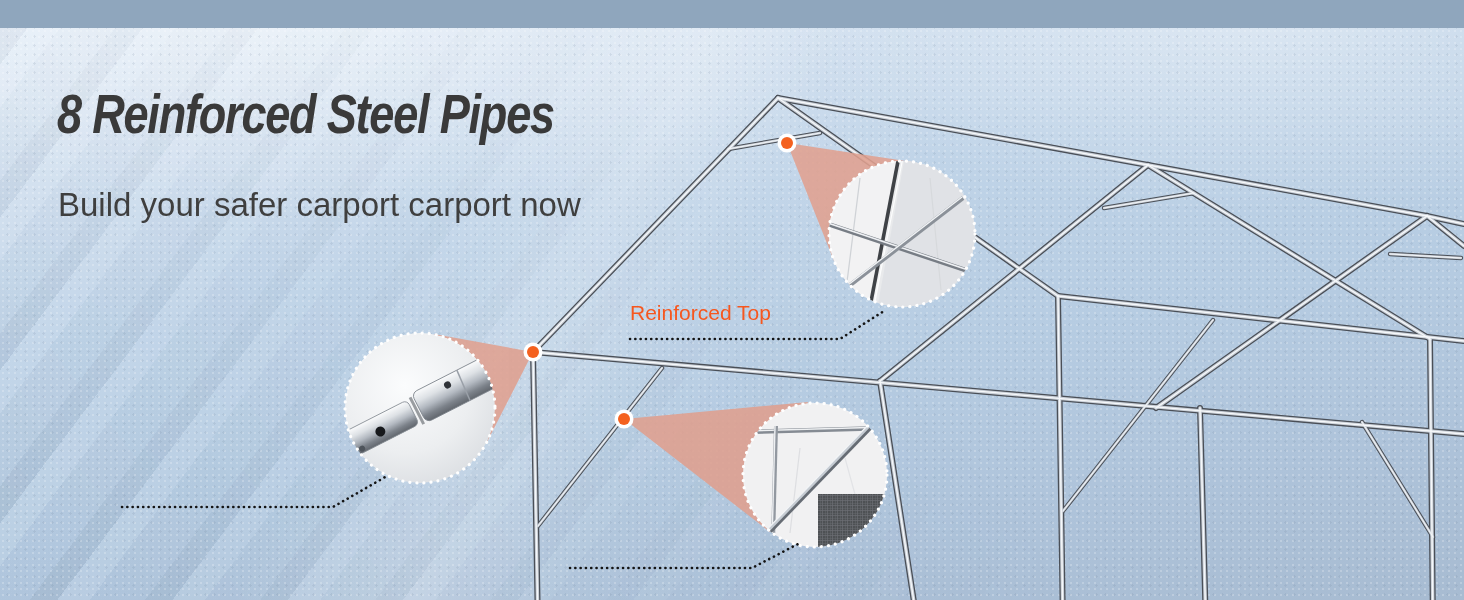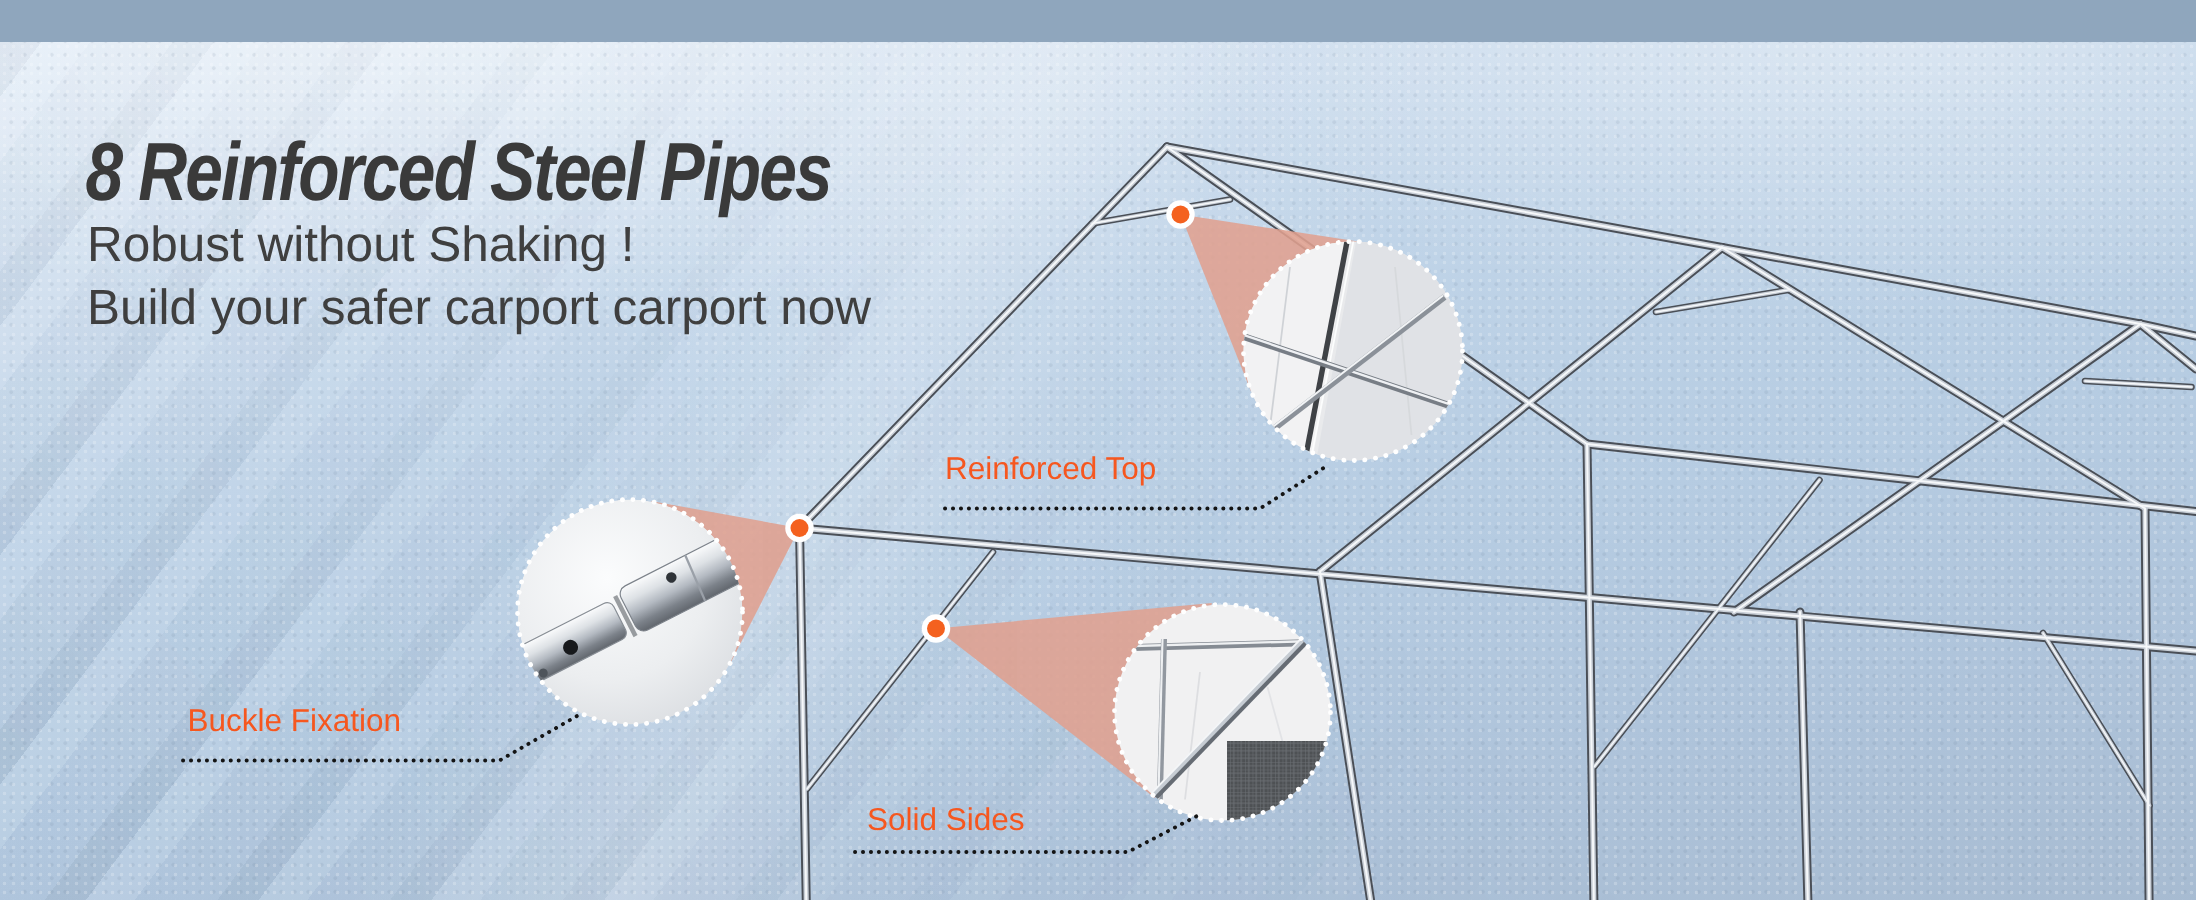--- a/index.html
+++ b/index.html
@@ -258,18 +258,15 @@
           <circle cx="533" cy="324" r="6" fill="#f4611f"></circle>
         </g>
       <g>
           <circle cx="624" cy="391" r="9.5" fill="#ffffff"></circle>
           <circle cx="624" cy="391" r="6" fill="#f4611f"></circle>
         </g>
     </g>
   </svg>
 
   <div class="txt headline">8 Reinforced Steel Pipes</div>
-  <div class="txt subline sub1">Robust without Shaking !</div>
   <div class="txt subline sub2">Build your safer carport carport now</div>
   <div class="txt callout-label lbl-top">Reinforced Top</div>
-  <div class="txt callout-label lbl-buckle">Buckle Fixation</div>
-  <div class="txt callout-label lbl-sides">Solid Sides</div>
 </div>
 
 </body></html>

